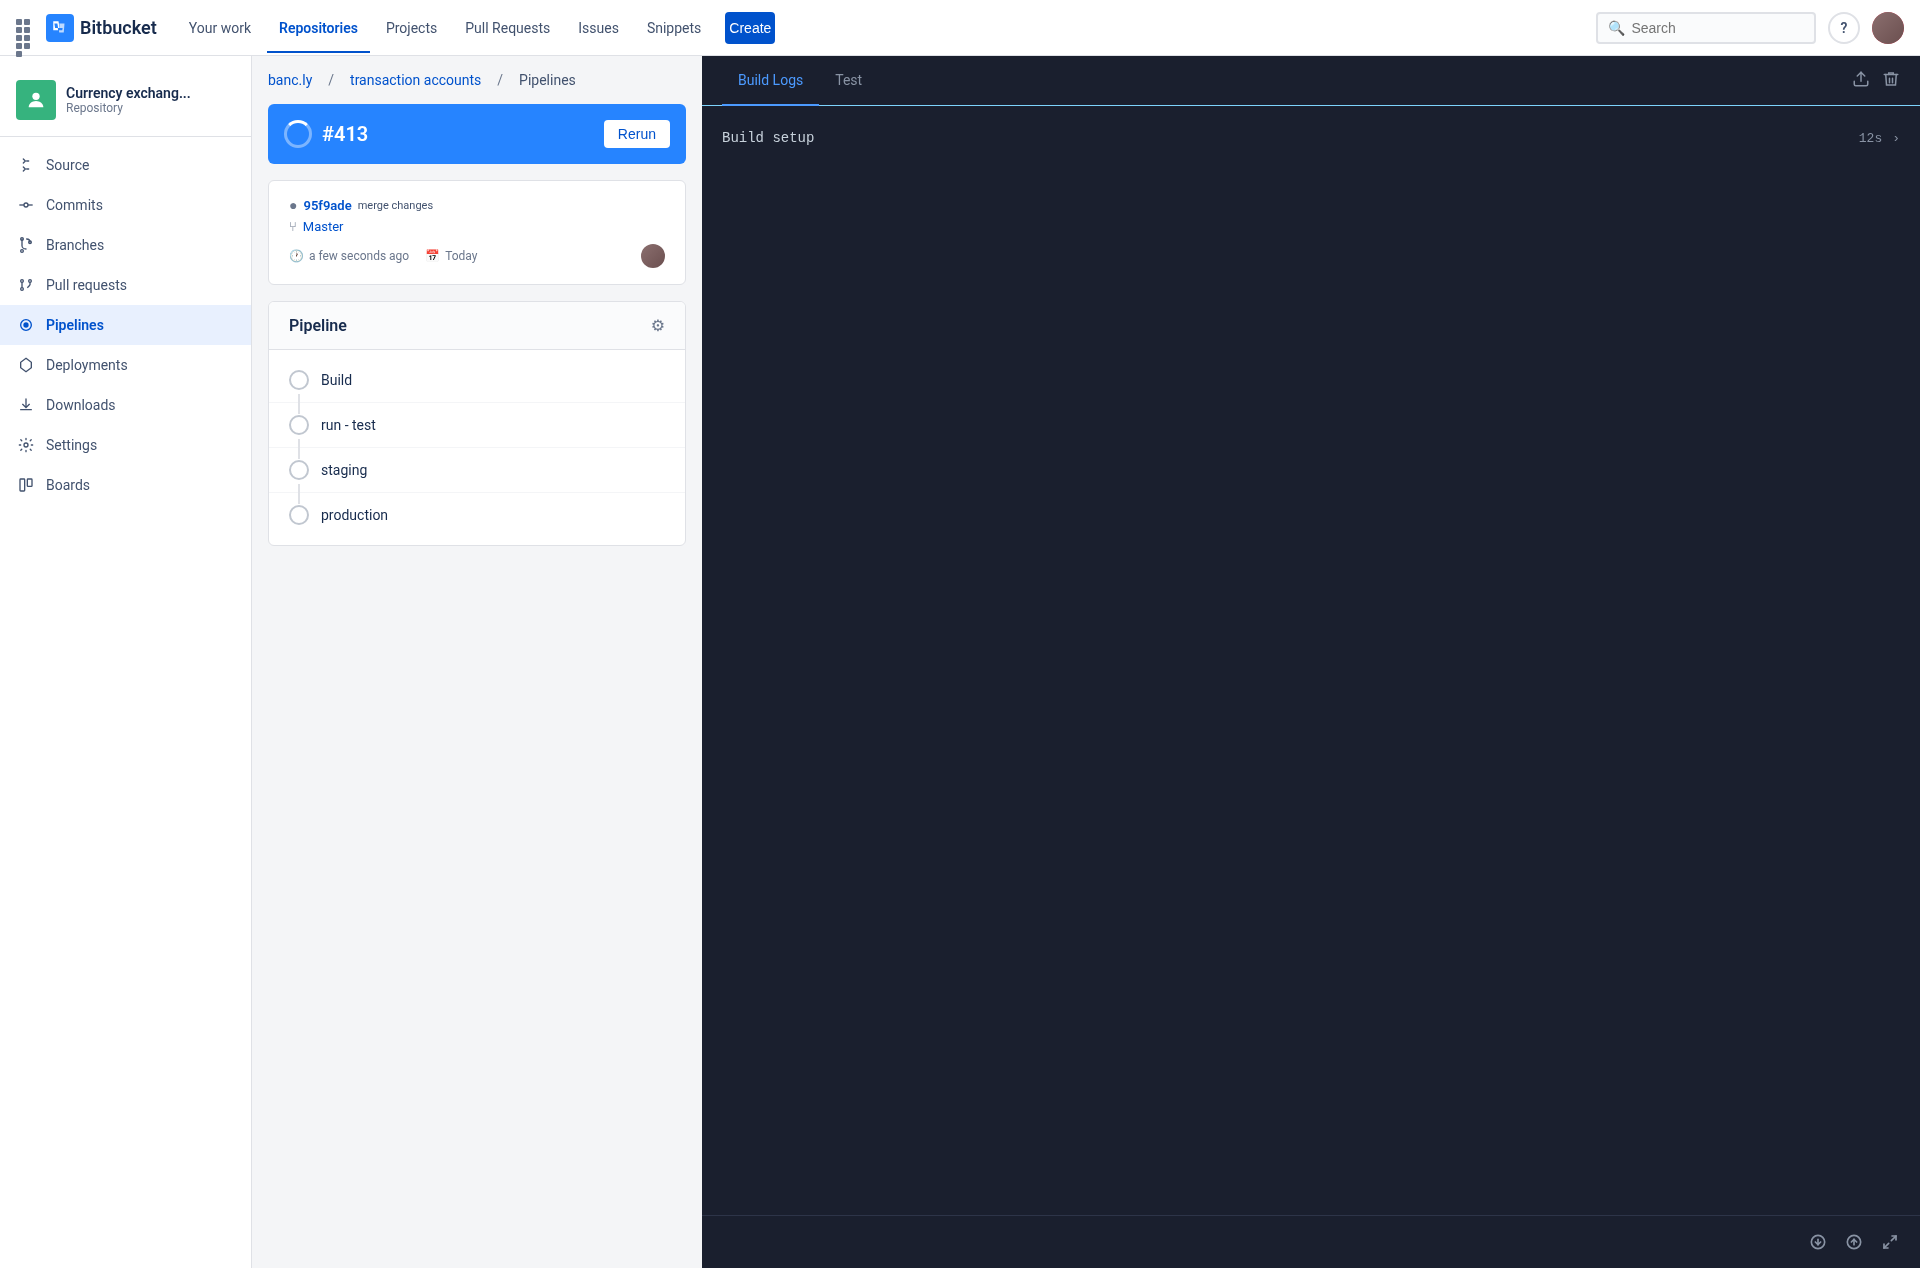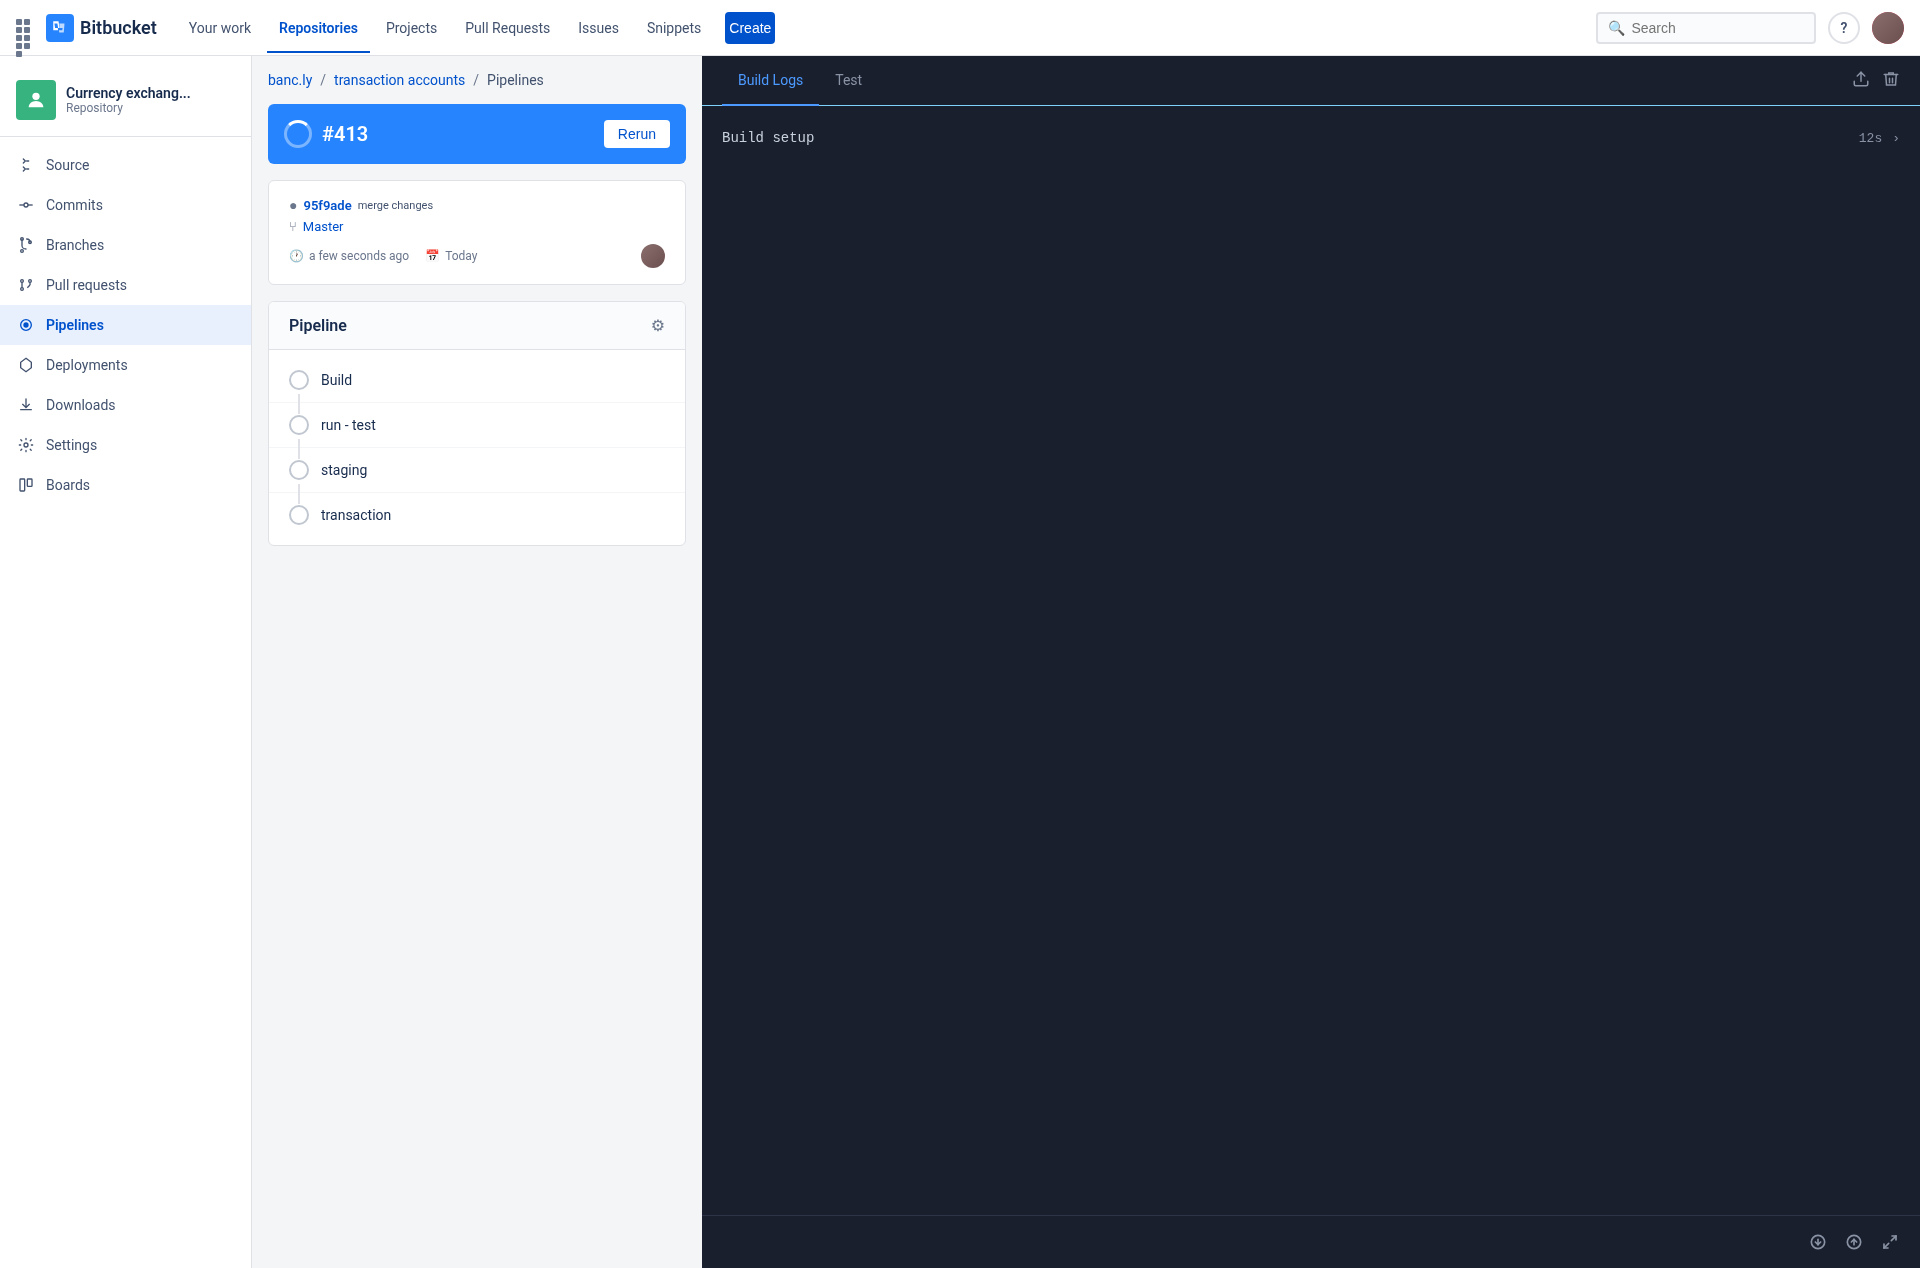--- a/index.html
+++ b/index.html
@@ -79,21 +79,21 @@
     .sidebar-item.active .item-icon svg { fill: #0052cc; }
     .sidebar-item .item-icon svg { fill: #42526e; }
 
     
     .main-content { flex: 1; display: flex; overflow: hidden; }
 
     
     .pipeline-panel { width: 450px; min-width: 450px; padding: 16px; overflow-y: auto; background: #f4f5f7; }
 
     
-    .breadcrumb { display: flex; align-items: center; gap: 8px; margin-bottom: 16px; font-size: 14px; }
+    .breadcrumb { display: flex; align-items: center; gap: 16px; margin-bottom: 16px; font-size: 14px; }
     .breadcrumb a { color: #0052cc; text-decoration: none; cursor: pointer; }
     .breadcrumb .sep { color: #6b778c; }
     .breadcrumb .current { color: #42526e; }
 
     
     .build-header {
       background: #2684ff; border-radius: 6px; padding: 16px 16px;
       display: flex; align-items: center; justify-content: space-between;
       margin-bottom: 16px;
     }
@@ -381,21 +381,21 @@
             <span class="step-name">run - test</span>
             <div class="step-connector"></div>
           </div>
           <div class="pipeline-step" style="position:relative;">
             <div class="step-indicator"></div>
             <span class="step-name">staging</span>
             <div class="step-connector"></div>
           </div>
           <div class="pipeline-step">
             <div class="step-indicator"></div>
-            <span class="step-name">transaction</span>
+            <span class="step-name">production</span>
           </div>
         </div>
       </div>
     </div>
 
     <div class="log-panel">
       <div class="log-tabs">
         <div class="log-tabs-left">
           <div class="log-tab active">Build Logs</div>
           <div class="log-tab">Test</div>

